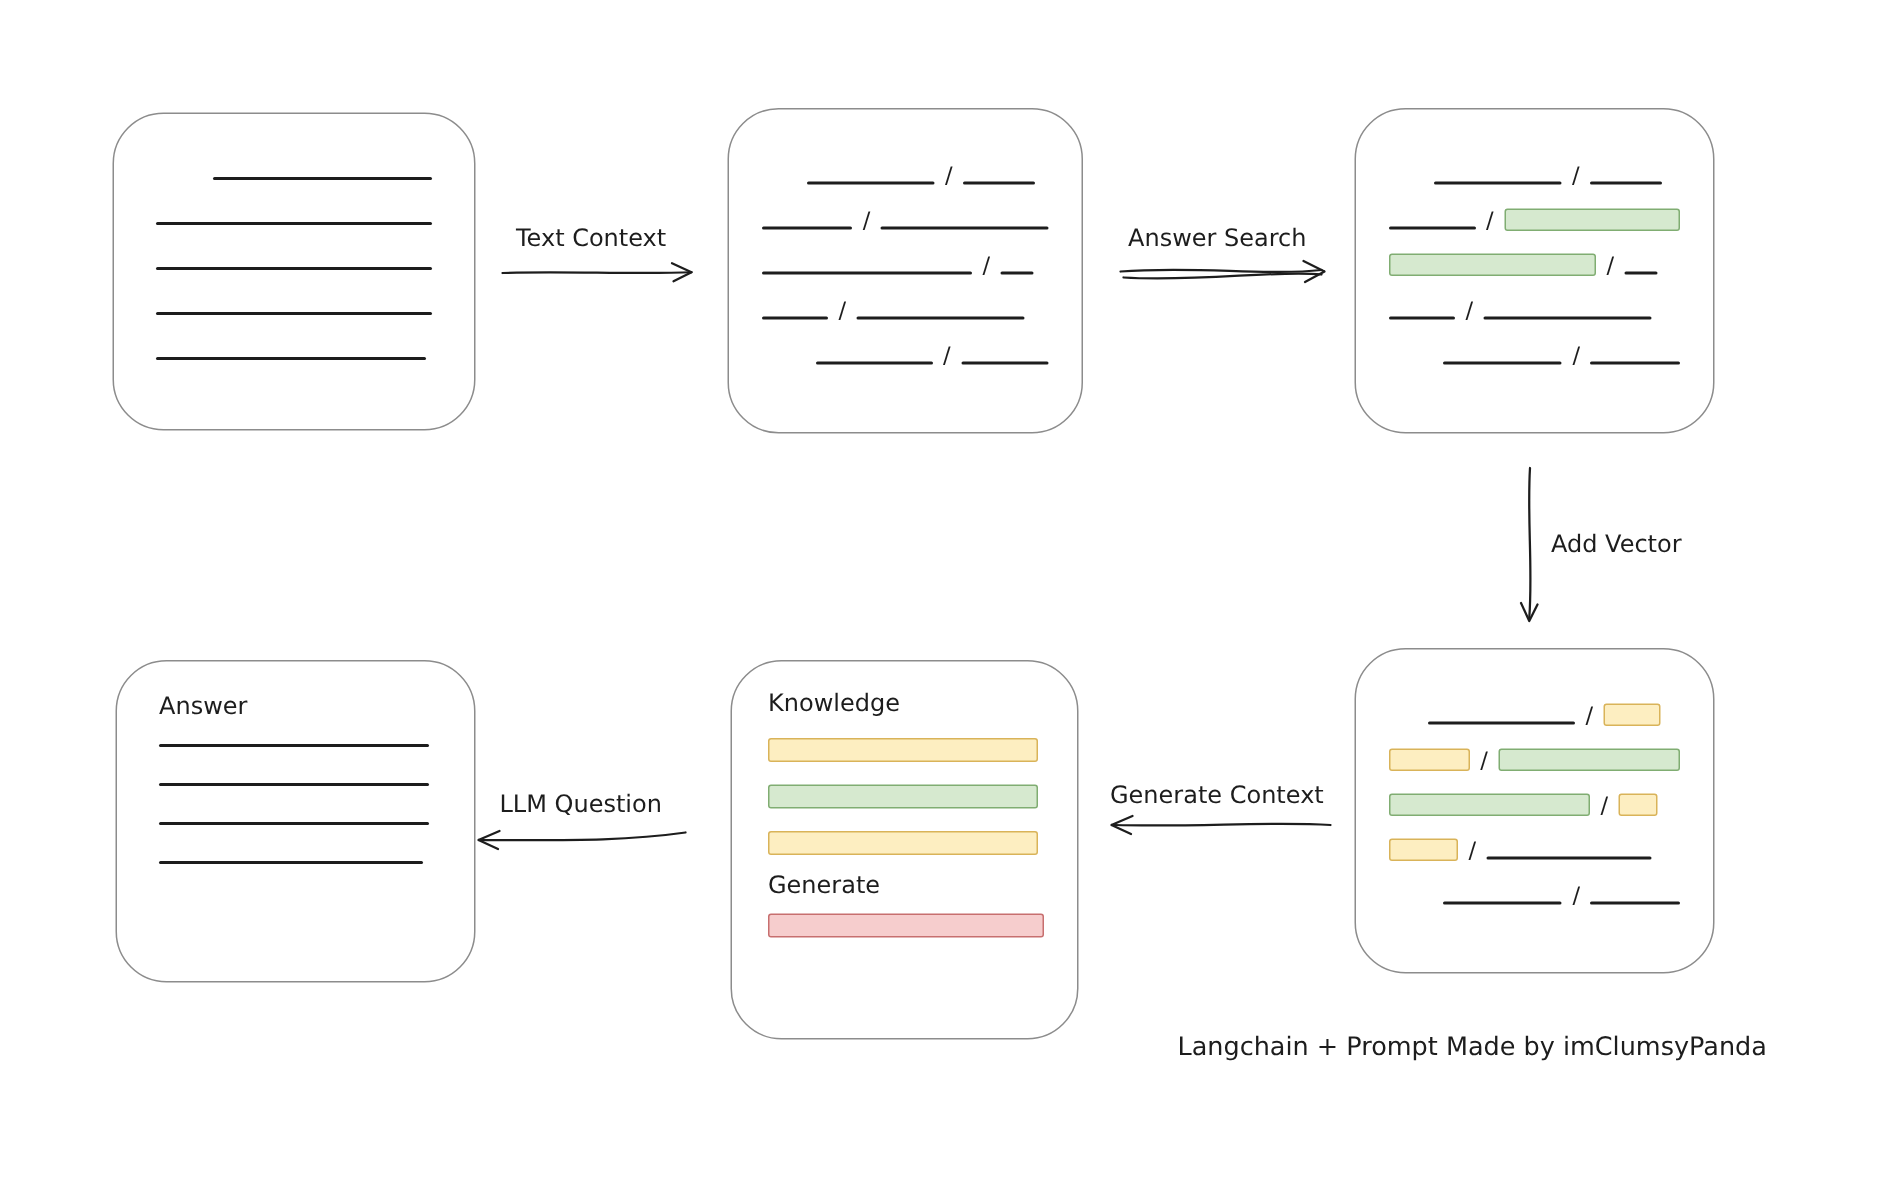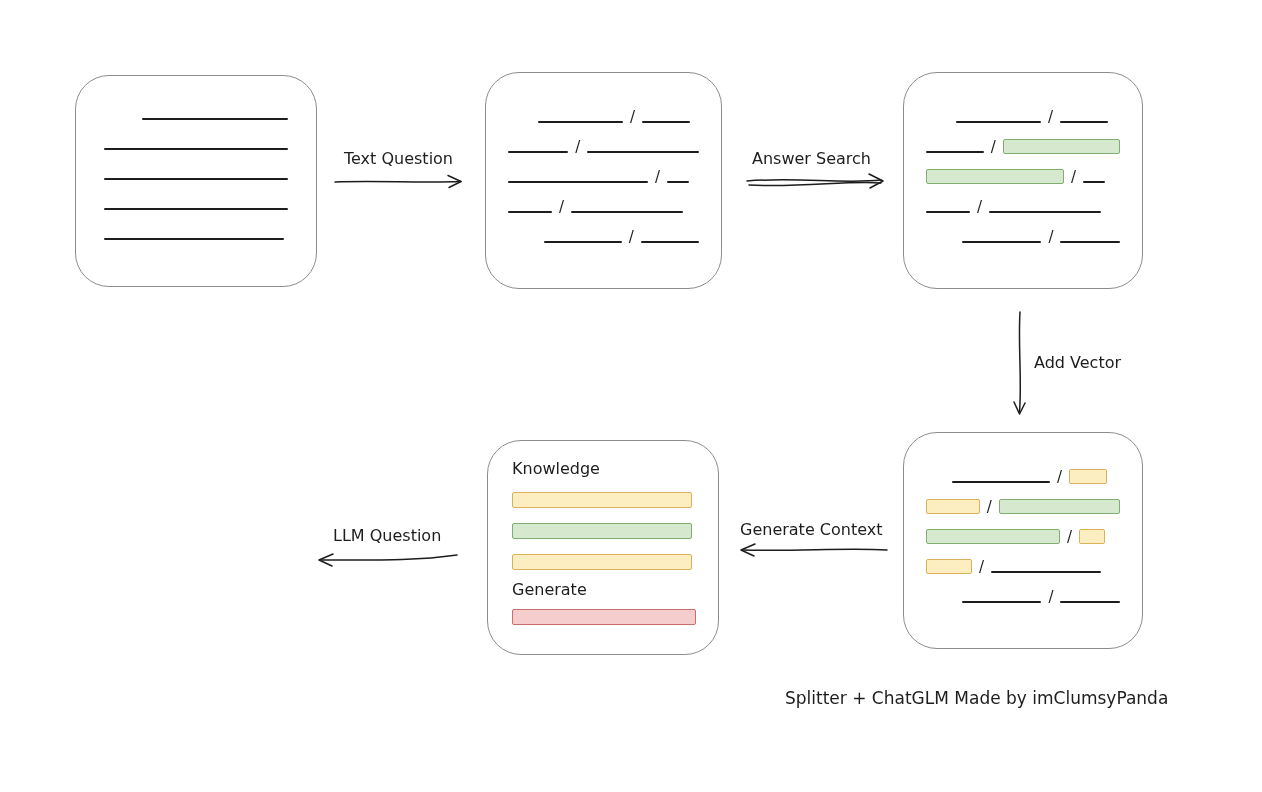--- a/index.html
+++ b/index.html
@@ -34,21 +34,21 @@
   <div class="node" style="left:75px;top:75px;width:242px;height:212px;">
     <div class="doc-lines">
       <div class="seg" style="width:146px;margin-left:38px;"></div>
       <div class="seg" style="width:184px;"></div>
       <div class="seg" style="width:184px;"></div>
       <div class="seg" style="width:184px;"></div>
       <div class="seg" style="width:180px;"></div>
     </div>
   </div>
 
-  <div class="label" style="left:344px;top:149px;">Text Question</div>
+  <div class="label" style="left:344px;top:149px;">Text Context</div>
   <svg class="arrow" style="left:333px;top:170px;" width="136" height="22" viewBox="0 0 136 22">
     <path d="M2 12 C 40 10.5, 90 13, 128 11.5"></path>
     <path d="M128 11.5 L 115 5.5 M128 11.5 L 116 17.5"></path>
   </svg>
 
   <div class="node" style="left:485px;top:72px;width:237px;height:217px;">
     <div class="chunk-lines">
       <div class="chunk-line">
         <div class="seg" style="width:85px;margin-left:30px;"></div>
         <span class="slash">/</span>
@@ -149,33 +149,44 @@
       </div>
     </div>
   </div>
 
   <div class="label" style="left:740px;top:520px;">Generate Context</div>
   <svg class="arrow" style="left:737px;top:538px;" width="152" height="24" viewBox="0 0 152 24">
     <path d="M150 12 C 110 9.5, 60 13.5, 6 12"></path>
     <path d="M4 12 L 18 6 M4 12 L 17 18"></path>
   </svg>
 
-  <div class="node" style="left:487px;top:440px;width:232px;height:215px;">
+  <div class="node" style="left:487px;top:440px;width:232px;height:253px;">
     <div class="prompt-content">
       <div class="box-title" style="margin-bottom:14px;">Knowledge</div>
       <div class="rect y bar" style="margin-bottom:15px;"></div>
       <div class="rect g bar" style="margin-bottom:15px;"></div>
       <div class="rect y bar" style="margin-bottom:10px;"></div>
       <div class="box-title" style="margin-bottom:10px;">Generate</div>
       <div class="rect r bar" style="width:184px;"></div>
     </div>
   </div>
 
   <div class="label" style="left:333px;top:526px;">LLM Question</div>
   <svg class="arrow" style="left:315px;top:547px;" width="144" height="24" viewBox="0 0 144 24">
     <path d="M142 8 C 100 14, 60 13, 6 13"></path>
     <path d="M4 13 L 18 7 M4 13 L 17 19"></path>
   </svg>
 
+  <div class="node" style="left:77px;top:440px;width:240px;height:215px;">
+    <div class="answer-content">
+      <div class="box-title">Answer</div>
+      <div class="answer-lines">
+        <div class="seg" style="width:180px;"></div>
+        <div class="seg" style="width:180px;"></div>
+        <div class="seg" style="width:180px;"></div>
+        <div class="seg" style="width:176px;"></div>
+      </div>
+    </div>
+  </div>
 
-  <div class="caption" style="left:785px;top:688px;">Splitter + ChatGLM Made by imClumsyPanda</div>
+  <div class="caption" style="left:785px;top:688px;">Langchain + Prompt Made by imClumsyPanda</div>
 
 </div>
 
 </body></html>

